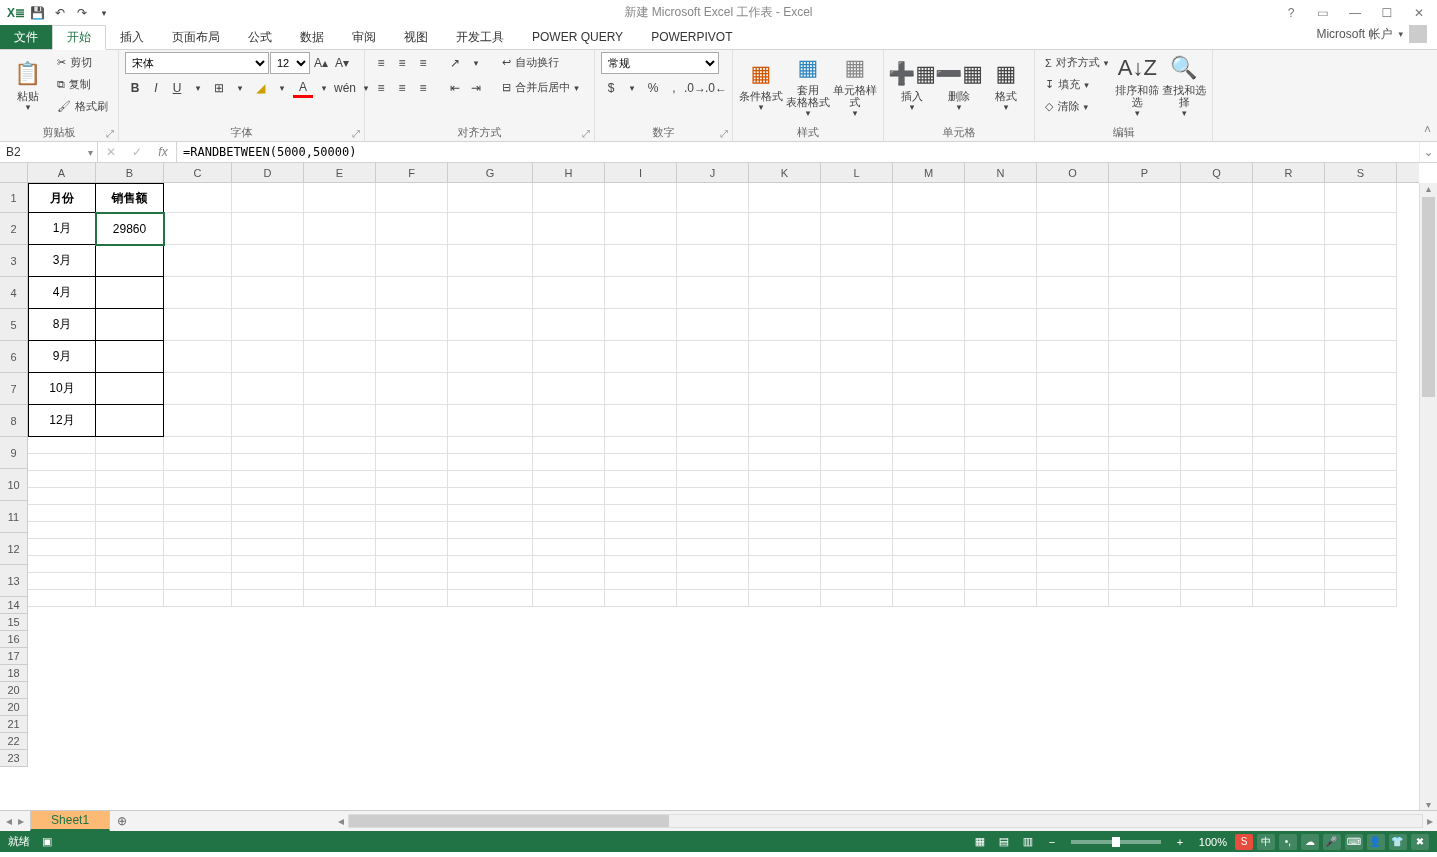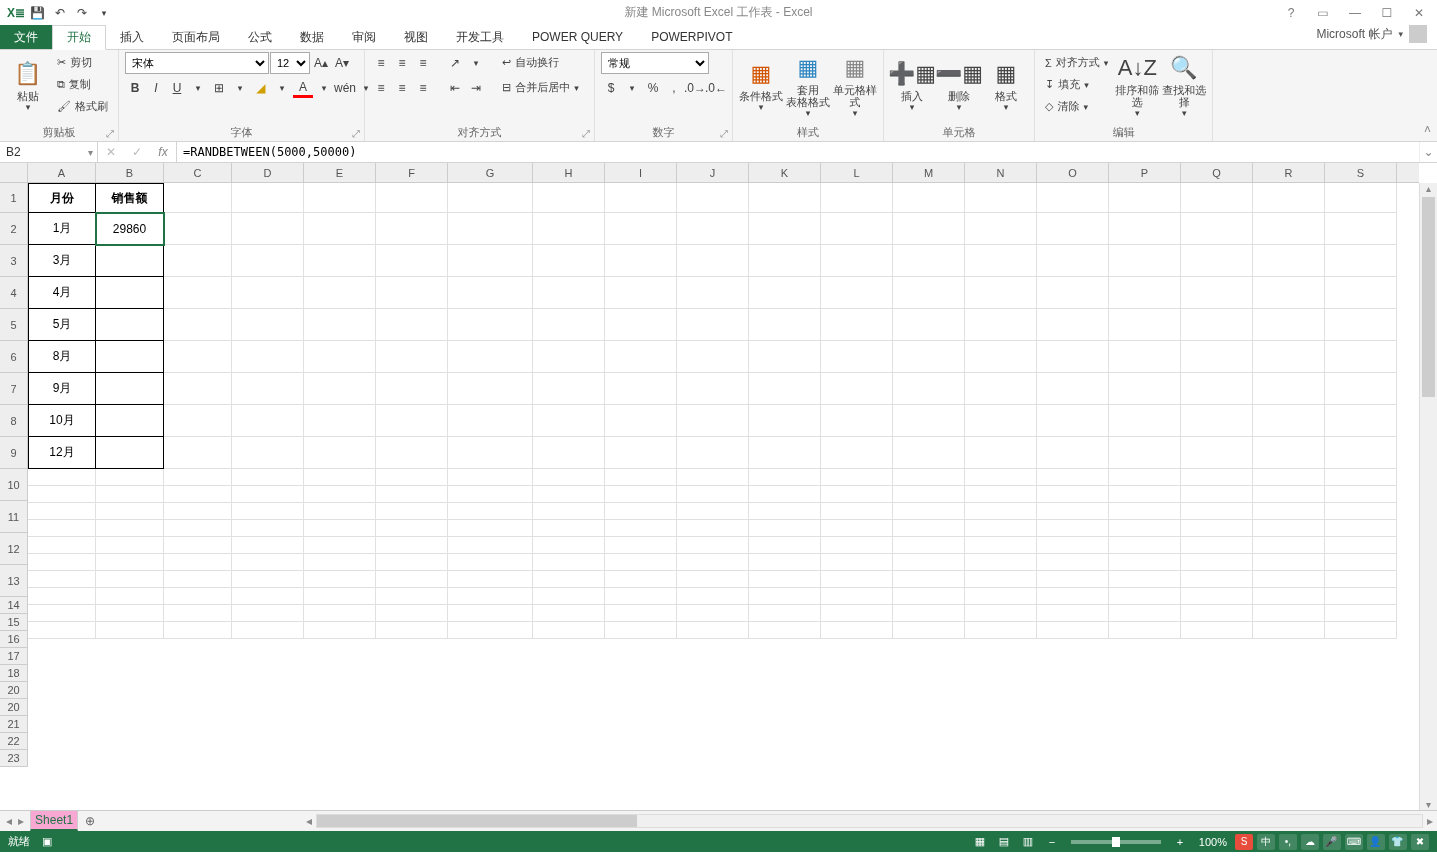--- a/index.html
+++ b/index.html
@@ -62,21 +62,21 @@
 .data-border-l { border-left: 1px solid #000 !important; }
 .header-cell { font-weight: bold; font-family: "SimSun"; font-size: 14px; }
 .active-cell { outline: 2px solid #217346; outline-offset: -1px; z-index: 5; }
 .grid-vscroll { position:absolute; right:0; top:20px; bottom:0; width:18px; background:#f0f0f0; border-left:1px solid #ddd; }
 .grid-vscroll .thumb { position:absolute; top:14px; left:2px; right:2px; height:200px; background:#cdcdcd; }
 .grid-vscroll .arr { position:absolute; left:0; right:0; text-align:center; color:#888; font-size:10px;}
 
 
 .sheettabs { height: 21px; border-top: 1px solid #ccc; display: flex; align-items: stretch; background: #f3f3f3; }
 .sheettabs .nav { display: flex; align-items: center; padding: 0 6px; gap: 6px; color: #888; }
-.sheettabs .stab { padding: 0 4px; background: #f9a8d4; border: 1px solid #ccc; border-top: none; border-bottom: 2px solid #217346; font-size: 12px; display:flex; align-items:center; color:#217346; }
+.sheettabs .stab { padding: 0 20px; background: #fdba74; border: 1px solid #ccc; border-top: none; border-bottom: 2px solid #217346; font-size: 12px; display:flex; align-items:center; color:#217346; }
 .sheettabs .addsheet { width: 24px; display:flex; align-items:center; justify-content:center; color:#666; cursor:pointer; }
 .sheettabs .hscroll { flex:1; margin-left: 200px; display:flex; align-items:center; }
 .sheettabs .hscroll .track { flex:1; height: 14px; background: #f0f0f0; border:1px solid #ddd; position:relative; }
 .sheettabs .hscroll .thumb { position:absolute; left:0; top:0; bottom:0; width:320px; background:#cdcdcd;}
 
 
 .statusbar { height: 21px; background: #217346; color: #fff; display: flex; align-items: center; padding: 0 8px; font-size: 11px; position: relative; }
 .statusbar .left { display:flex; gap:12px; align-items:center;}
 .statusbar .right { position:absolute; right:8px; display:flex; align-items:center; gap:2px; }
 .statusbar .vb { width:22px; height:16px; display:inline-flex; align-items:center; justify-content:center; cursor:pointer; }
@@ -206,21 +206,21 @@
             <span>合并后居中</span>
             <span style="font-size:9px">▾</span>
           </div>
       </div>
     </div>
     <div class="group-label"><span>对齐方式</span><span class="launcher">⤢</span></div>
   </div>
 
   <div class="group" style="width:138px">
     <div class="group-body" style="flex-direction:column;gap:4px;width:100%">
-      <select class="ribbon-select" style="width:108px"><option>常规</option></select>
+      <select class="ribbon-select" style="width:118px"><option>常规</option></select>
       <div class="row">
         <span class="tiny">$</span>
           <span class="tiny" style="font-size:9px">▾</span>
         <span class="tiny">%</span>
         <span class="tiny">,</span>
         <span class="tiny">.0→</span>
         <span class="tiny">.0←</span>
       </div>
     </div>
     <div class="group-label"><span>数字</span><span class="launcher">⤢</span></div>
@@ -446,41 +446,20 @@
         <div class="cell" style="width: 72px; height: 32px;"></div>
         <div class="cell" style="width: 72px; height: 32px;"></div>
         <div class="cell" style="width: 72px; height: 32px;"></div>
         <div class="cell" style="width: 72px; height: 32px;"></div>
         <div class="cell" style="width: 72px; height: 32px;"></div>
         <div class="cell" style="width: 72px; height: 32px;"></div>
         <div class="cell" style="width: 72px; height: 32px;"></div>
         <div class="cell" style="width: 72px; height: 32px;"></div>
       </div>
       <div class="grid-row">
-        <div class="cell data-border-r data-border-b data-border-l" style="width: 68px; height: 32px;">5月</div>
-        <div class="cell data-border-r data-border-b" style="width: 68px; height: 32px;"></div>
-        <div class="cell" style="width: 68px; height: 32px;"></div>
-        <div class="cell" style="width: 72px; height: 32px;"></div>
-        <div class="cell" style="width: 72px; height: 32px;"></div>
-        <div class="cell" style="width: 72px; height: 32px;"></div>
-        <div class="cell" style="width: 85px; height: 32px;"></div>
-        <div class="cell" style="width: 72px; height: 32px;"></div>
-        <div class="cell" style="width: 72px; height: 32px;"></div>
-        <div class="cell" style="width: 72px; height: 32px;"></div>
-        <div class="cell" style="width: 72px; height: 32px;"></div>
-        <div class="cell" style="width: 72px; height: 32px;"></div>
-        <div class="cell" style="width: 72px; height: 32px;"></div>
-        <div class="cell" style="width: 72px; height: 32px;"></div>
-        <div class="cell" style="width: 72px; height: 32px;"></div>
-        <div class="cell" style="width: 72px; height: 32px;"></div>
-        <div class="cell" style="width: 72px; height: 32px;"></div>
-        <div class="cell" style="width: 72px; height: 32px;"></div>
-        <div class="cell" style="width: 72px; height: 32px;"></div>
-      </div>
-      <div class="grid-row">
         <div class="cell data-border-r data-border-b data-border-l" style="width: 68px; height: 32px;">8月</div>
         <div class="cell data-border-r data-border-b" style="width: 68px; height: 32px;"></div>
         <div class="cell" style="width: 68px; height: 32px;"></div>
         <div class="cell" style="width: 72px; height: 32px;"></div>
         <div class="cell" style="width: 72px; height: 32px;"></div>
         <div class="cell" style="width: 72px; height: 32px;"></div>
         <div class="cell" style="width: 85px; height: 32px;"></div>
         <div class="cell" style="width: 72px; height: 32px;"></div>
         <div class="cell" style="width: 72px; height: 32px;"></div>
         <div class="cell" style="width: 72px; height: 32px;"></div>

